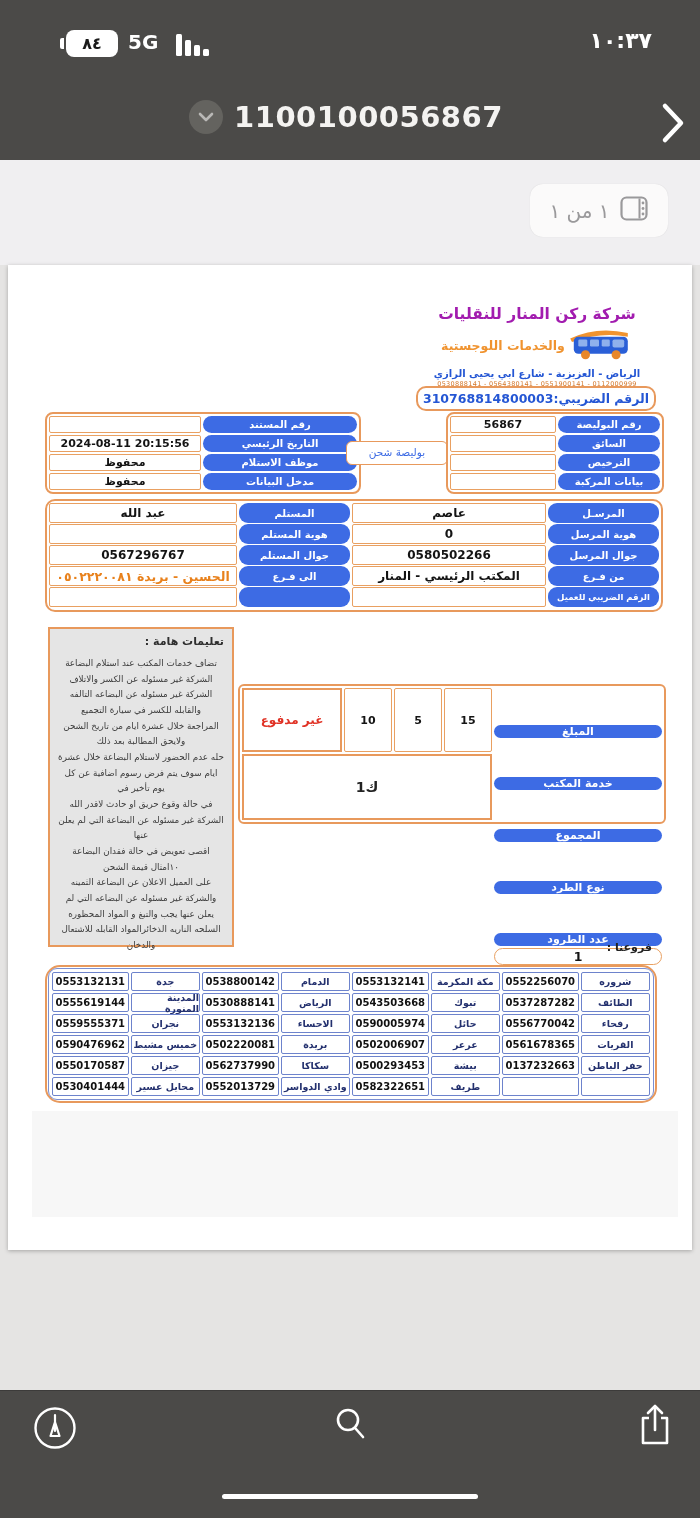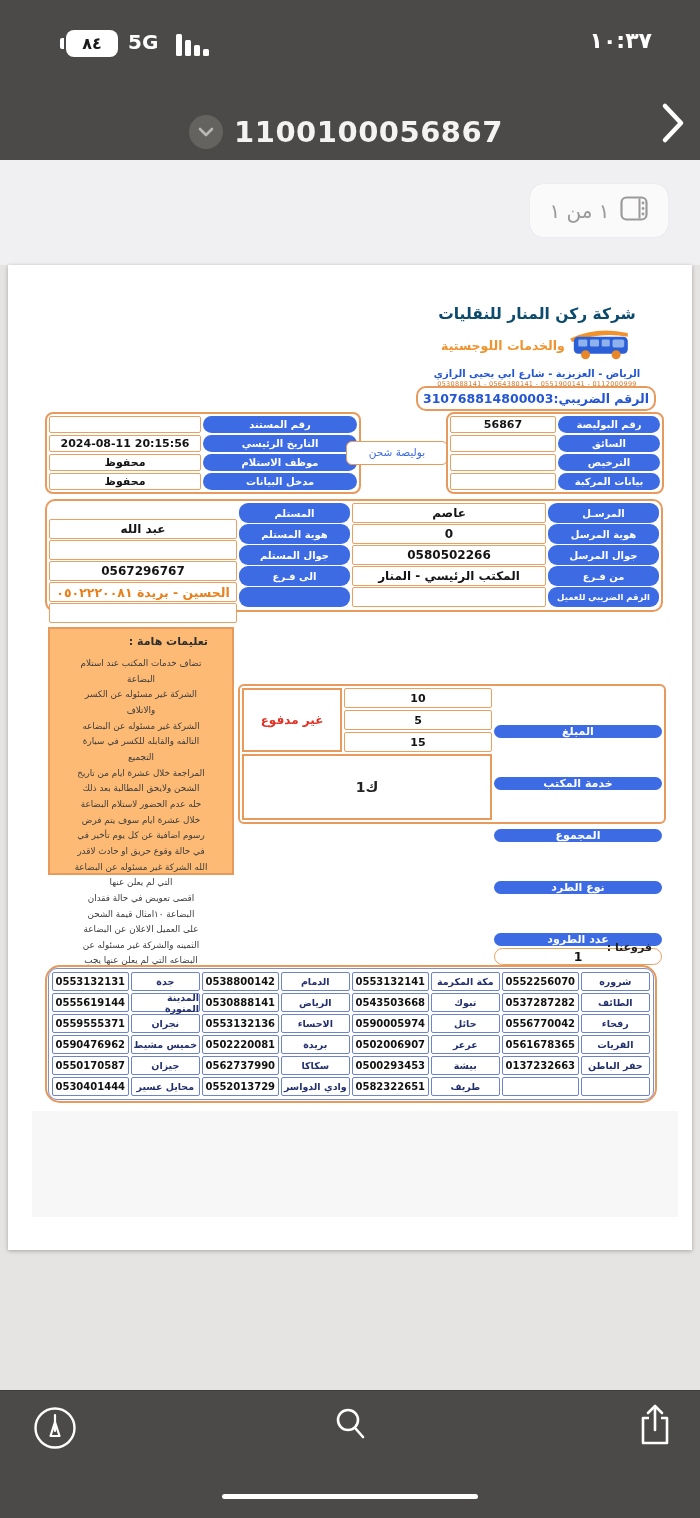--- a/index.html
+++ b/index.html
@@ -7,33 +7,33 @@
           font-family:"DejaVu Sans",sans-serif;}
   
   .topbar{position:absolute;top:0;left:0;width:700px;height:160px;background:#4b4a48;}
   .battery{position:absolute;left:66px;top:30px;width:52px;height:27px;background:#fff;border-radius:8px;
            display:flex;align-items:center;justify-content:center;font-size:16px;font-weight:bold;color:#1b1b1b;}
   .battery::before{content:"";position:absolute;left:-6px;top:8px;width:4px;height:11px;background:#fff;border-radius:2px 0 0 2px;}
   .netlabel{position:absolute;left:128px;top:30px;color:#fff;font-size:20px;font-weight:600;}
   .sigbars{position:absolute;left:176px;top:32px;display:flex;align-items:flex-end;gap:3px;height:24px;}
   .sigbars i{display:block;width:6px;background:#fff;border-radius:1.5px;}
   .clock{position:absolute;right:48px;top:28px;color:#fff;font-size:22px;font-weight:600;}
-  .navrow{position:absolute;top:100px;left:0;right:8px;display:flex;justify-content:center;align-items:center;gap:11px;margin-top:15px;}
+  .navrow{position:absolute;top:100px;left:0;right:8px;display:flex;justify-content:center;align-items:center;gap:11px;}
   .chev-circle{width:34px;height:34px;border-radius:50%;background:#64635f;display:flex;align-items:center;justify-content:center;}
   .nav-title{color:#f4f3f1;font-size:29px;font-weight:600;letter-spacing:.5px;}
   .fwd{position:absolute;right:15px;top:102px;}
   
   .strip{position:absolute;top:160px;left:0;right:0;height:105px;background:#f0eff1;}
   .pagepill{position:absolute;left:530px;top:184px;width:138px;height:53px;background:#fbfafa;border-radius:13px;
             display:flex;align-items:center;justify-content:center;gap:9px;color:#9a999b;box-shadow:0 0 1px rgba(0,0,0,.15);}
   .pagepill .txt{font-size:20px;direction:rtl;}
   
   .page{position:absolute;left:8px;top:265px;width:684px;height:985px;background:#fff;box-shadow:0 1px 4px rgba(0,0,0,.28);}
   .logo{position:absolute;right:36px;top:40px;width:238px;text-align:center;}
-  .logo .n1{color:#0c4a6e;font-weight:bold;font-size:15.5px;direction:rtl;}
+  .logo .n1{color:#a21caf;font-weight:bold;font-size:15.5px;direction:rtl;}
   .logo .row2{display:flex;align-items:center;justify-content:center;margin-top:2px;}
   .logo .n2{color:#f0932f;font-weight:bold;font-size:12.5px;direction:rtl;}
   .logo .addr{color:#2456d4;font-weight:bold;font-size:10px;margin-top:3px;direction:rtl;}
   .logo .phs{color:#d4772a;font-size:6.5px;margin-top:1px;letter-spacing:.3px;}
   .taxbox{position:absolute;right:36px;top:121px;width:236px;height:21px;border:2px solid #e8995c;border-radius:10px;
           background:#fff;color:#2456d4;font-weight:bold;font-size:12.5px;line-height:21px;text-align:center;direction:rtl;}
   .grp{position:absolute;border:2px solid #e8995c;border-radius:8px;padding:2px;background:#fff;}
   .grp-l{left:37px;top:147px;width:308px;}
   .grp-r{left:438px;top:147px;width:210px;}
   .frow{display:flex;gap:2px;margin-bottom:2px;}
@@ -44,36 +44,36 @@
            display:flex;align-items:center;justify-content:center;font-weight:bold;font-size:11px;color:#141414;}
   .grp-l .val-box{width:150px;}  .grp-l .pill-btn{flex:1;}
   .grp-r .val-box{flex:1;}       .grp-r .pill-btn{width:102px;}
   .grp .frow{height:17px;}
   .badge{position:absolute;left:338px;top:176px;width:100px;height:22px;border:1px solid #e8995c;border-radius:6px;
          background:#fff;color:#3d6be4;font-size:10.5px;text-align:center;line-height:21px;direction:rtl;}
   
   .party{position:absolute;left:37px;top:234px;width:610px;border:2px solid #e8995c;border-radius:10px;padding:2px;background:#fff;}
   .party .frow{height:20px;margin-bottom:1px;}
   .party .val-box{height:18px;font-size:12px;}
-  .pv-l{width:186px;margin-top:16px;} .pl-l{width:111px;height:20px;} .pv-r{flex:1;} .pl-r{width:111px;height:20px;}
+  .pv-l{width:186px;} .pl-l{width:111px;height:20px;} .pv-r{flex:1;} .pl-r{width:111px;height:20px;}
   .hl-orange{color:#e8811c !important;font-size:12.5px !important;direction:rtl;}
   .small-lbl{font-size:8.5px;}
   
-  .instr{position:absolute;left:40px;top:362px;width:186px;height:248px;border:2px solid #e8995c;background:#fdba74;
-         padding:6px 24px;box-sizing:border-box;}
+  .instr{position:absolute;left:40px;top:362px;width:186px;height:320px;border:2px solid #e8995c;background:#e5e5e5;
+         padding:6px 8px;box-sizing:border-box;}
   .instr .t{font-weight:bold;font-size:11px;color:#2e2e2e;text-align:right;direction:rtl;margin-bottom:8px;}
   .instr .b{font-size:8.8px;color:#3c3c3c;line-height:1.78;text-align:center;direction:rtl;white-space:pre-line;}
   
   .amounts{position:absolute;left:230px;top:419px;width:420px;height:132px;border:2px solid #e8995c;border-radius:6px;
            padding:2px;box-sizing:content-box;display:flex;gap:2px;background:#fff;}
   .am-left{flex:1;display:flex;flex-direction:column;gap:2px;}
   .am-top{display:flex;gap:2px;height:64px;}
   .unpaid{width:96px;border:2px solid #e8995c;display:flex;align-items:center;justify-content:center;
           color:#e03225;font-weight:bold;font-size:12px;direction:rtl;}
-  .am-vals{flex:1;display:flex;flex-direction:column;gap:2px;}
+  .am-vals{flex:1;display:flex;flex-direction:row;gap:2px;}
   .am-vals .val-box{flex:1;height:auto;}
   .bigbox{flex:1;border:2px solid #e8995c;display:flex;align-items:center;justify-content:center;
           font-weight:bold;font-size:14px;color:#222;}
   .am-right{width:168px;display:flex;flex-direction:column;gap:2px;}
   .am-right .pill-btn{height:20px;border-radius:10px;font-size:11px;margin-top:37px;}
   .countbox{height:18px;border:1px solid #e9a061;border-radius:10px;display:flex;align-items:center;justify-content:center;
             font-weight:bold;font-size:12.5px;color:#141414;background:#fff;}
   
   .brtitle{position:absolute;right:40px;top:676px;font-weight:bold;font-size:11px;color:#222;direction:rtl;}
   .brwrap{position:absolute;left:37px;top:700px;width:612px;border:2px solid #e8995c;border-radius:15px;padding:1px;background:#fff;box-sizing:border-box;}

